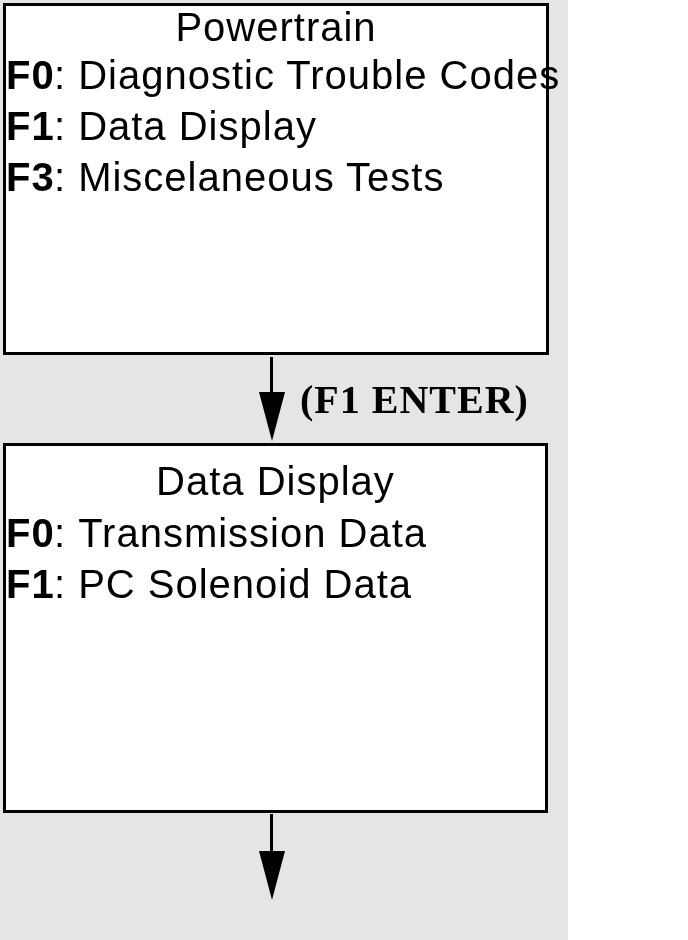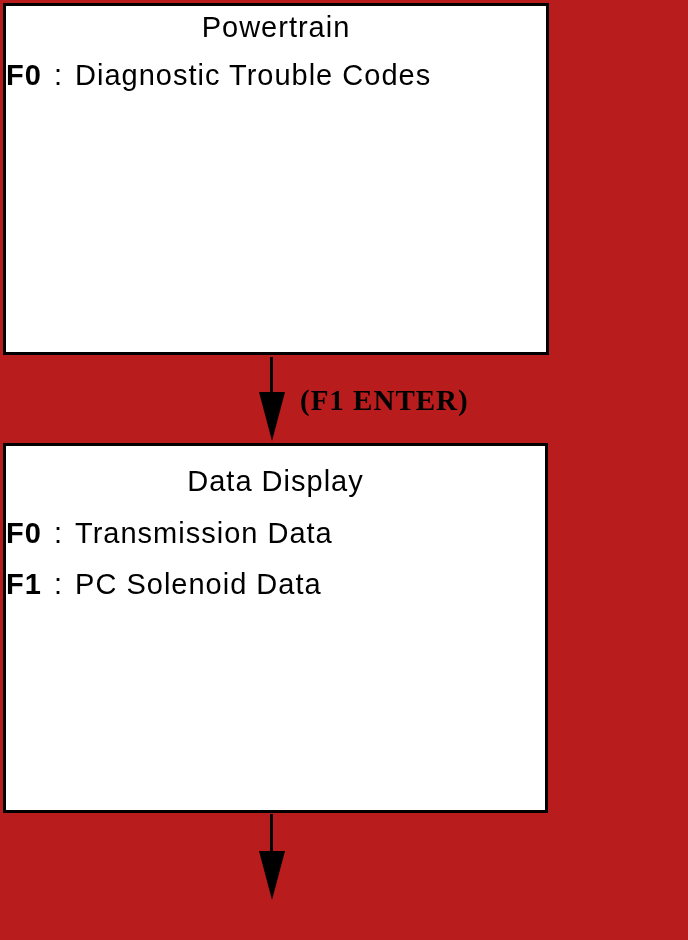--- a/index.html
+++ b/index.html
@@ -2,26 +2,26 @@
 <html><head>
 <meta charset="utf-8">
 <style>
   html, body {
     margin: 0;
     padding: 0;
     background: #ffffff;
   }
   .stage {
     position: relative;
-    width: 688px;
+    width: 568px;
     height: 940px;
-    background: #b91c1c;
+    background: #e5e5e5;
     color: #000000;
     font-family: "Liberation Sans", sans-serif;
-    font-size: 29px;
+    font-size: 40px;
     letter-spacing: 1px;
     overflow: hidden;
   }
   .menu-box {
     position: absolute;
     left: 3px;
     border: 3px solid #000000;
     background: #ffffff;
     box-sizing: border-box;
   }
@@ -87,20 +87,26 @@
 <body>
 
 <div class="stage">
 
   <div class="menu-box box-1">
     <div class="box-title">Powertrain</div>
     <div class="menu-list">
       <div class="menu-item">
         <span class="menu-key">F0</span><span class="menu-colon">:</span><span class="menu-label">Diagnostic Trouble Codes</span>
       </div>
+      <div class="menu-item">
+        <span class="menu-key">F1</span><span class="menu-colon">:</span><span class="menu-label">Data Display</span>
+      </div>
+      <div class="menu-item">
+        <span class="menu-key">F3</span><span class="menu-colon">:</span><span class="menu-label">Miscelaneous Tests</span>
+      </div>
     </div>
   </div>
 
   <div class="arrow arrow-1">
     <div class="stem"></div>
     <div class="head"></div>
   </div>
   <div class="transition-label label-1">
     <span class="seg-bold">(F1 ENTER)</span>
   </div>

